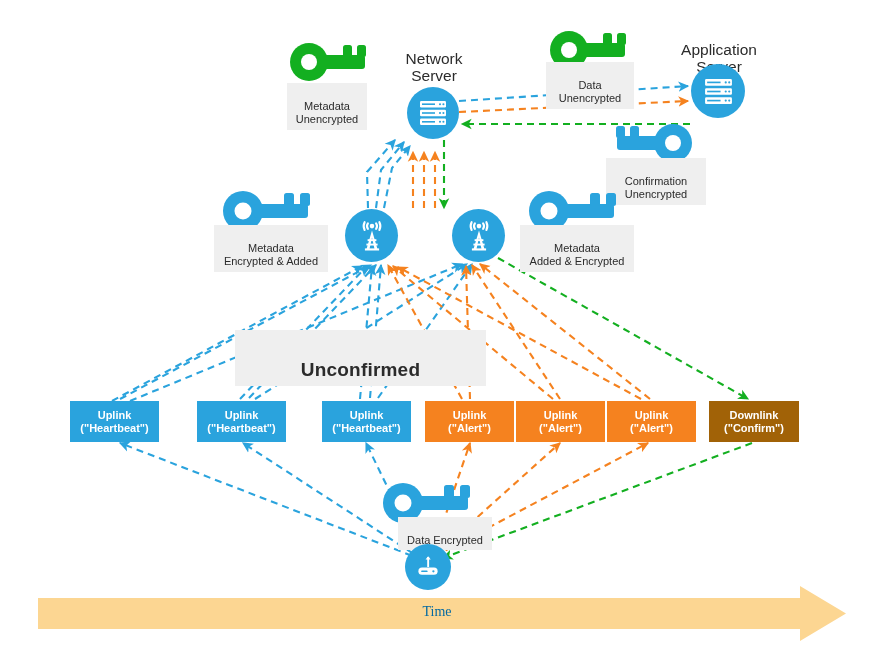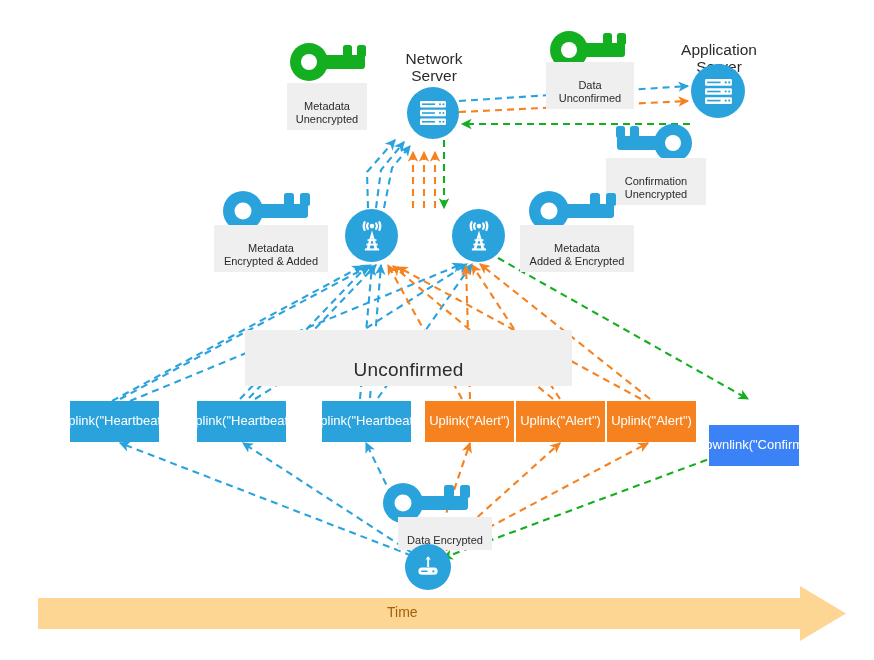--- a/index.html
+++ b/index.html
@@ -36,32 +36,33 @@
   }
   .chip.big{font-size:19px;line-height:23px;padding:5px 0;letter-spacing:.2px;}
 
   
   .key{position:absolute;}
   .key svg{display:block;}
 
   
   .msg{
     position:absolute;box-sizing:border-box;
-    display:flex;flex-direction:row;align-items:center;justify-content:center;
-    color:#ffffff;font-size:13px;line-height:12.5px;text-align:center;
+    display:flex;flex-direction:column;align-items:center;justify-content:center;
+    color:#ffffff;font-size:11px;line-height:12.5px;text-align:center;
     white-space:pre-line;
+    font-weight:bold;
   }
   .msg.blue{background:#2aa3dd;}
   .msg.orange{background:#f5821f;}
-  .msg.green{background:#3b82f6;margin-top:24px;}
+  .msg.green{background:#a16207;}
 
   
   #timebar{position:absolute;left:0;top:0;width:874px;height:660px;}
   .timelabel{
-    position:absolute;color:#a16207;font-size:14px;
+    position:absolute;color:#0369a1;font-size:14px;text-align:center;font-family:Liberation Serif, serif;
   }
 </style>
 </head>
 <body>
 
 <div id="stage">
 
   <svg id="wires" viewBox="0 0 874 660" xmlns="http://www.w3.org/2000/svg">
     <defs>
       <marker id="ahB" markerWidth="6" markerHeight="6" refX="4.6" refY="3" orient="auto" markerUnits="strokeWidth">
@@ -140,21 +141,21 @@
         <path d="M444,140 L444,208"></path>
       </g>
 
       <path stroke="#2aa3dd" marker-end="url(#ahB)" d="M459,101 L688,86"></path>
       <path stroke="#f5821f" marker-end="url(#ahO)" d="M459,112 L688,101"></path>
 
       <path stroke="#13af20" marker-end="url(#ahG)" d="M690,124 L462,124"></path>
     </g>
   </svg>
 
-  <div class="chip big" style="left:245px;top:330px;width:327px;">
+  <div class="chip big" style="left:235px;top:330px;width:251px;font-weight:bold;">
     <span>Unconfirmed</span>
   </div>
 
   <div class="key" style="left:289px;top:42px;">
     <svg width="84" height="40" viewBox="0 0 84 40">
       <g fill="#13af20">
         <circle cx="20" cy="20" r="19"></circle>
         <circle cx="20" cy="20" r="8" fill="#ffffff"></circle>
         <rect x="30" y="13" width="46" height="14" rx="3"></rect>
         <rect x="54" y="3" width="9" height="12" rx="2.5"></rect>
@@ -173,21 +174,21 @@
         <circle cx="20" cy="20" r="19"></circle>
         <circle cx="20" cy="20" r="8" fill="#ffffff"></circle>
         <rect x="30" y="13" width="46" height="14" rx="3"></rect>
         <rect x="54" y="3" width="9" height="12" rx="2.5"></rect>
         <rect x="68" y="3" width="9" height="12" rx="2.5"></rect>
       </g>
     </svg>
   </div>
   <div class="chip" style="left:546px;top:62px;width:88px;">
     <span>Data
-Unconfirmed</span>
+Unencrypted</span>
   </div>
 
   <div class="key" style="left:609px;top:123px;">
     <svg width="84" height="40" viewBox="0 0 84 40">
       <g fill="#2aa3dd" transform="translate(84,0) scale(-1,1)">
         <circle cx="20" cy="20" r="19"></circle>
         <circle cx="20" cy="20" r="8" fill="#ffffff"></circle>
         <rect x="30" y="13" width="46" height="14" rx="3"></rect>
         <rect x="54" y="3" width="9" height="12" rx="2.5"></rect>
         <rect x="68" y="3" width="9" height="12" rx="2.5"></rect>

